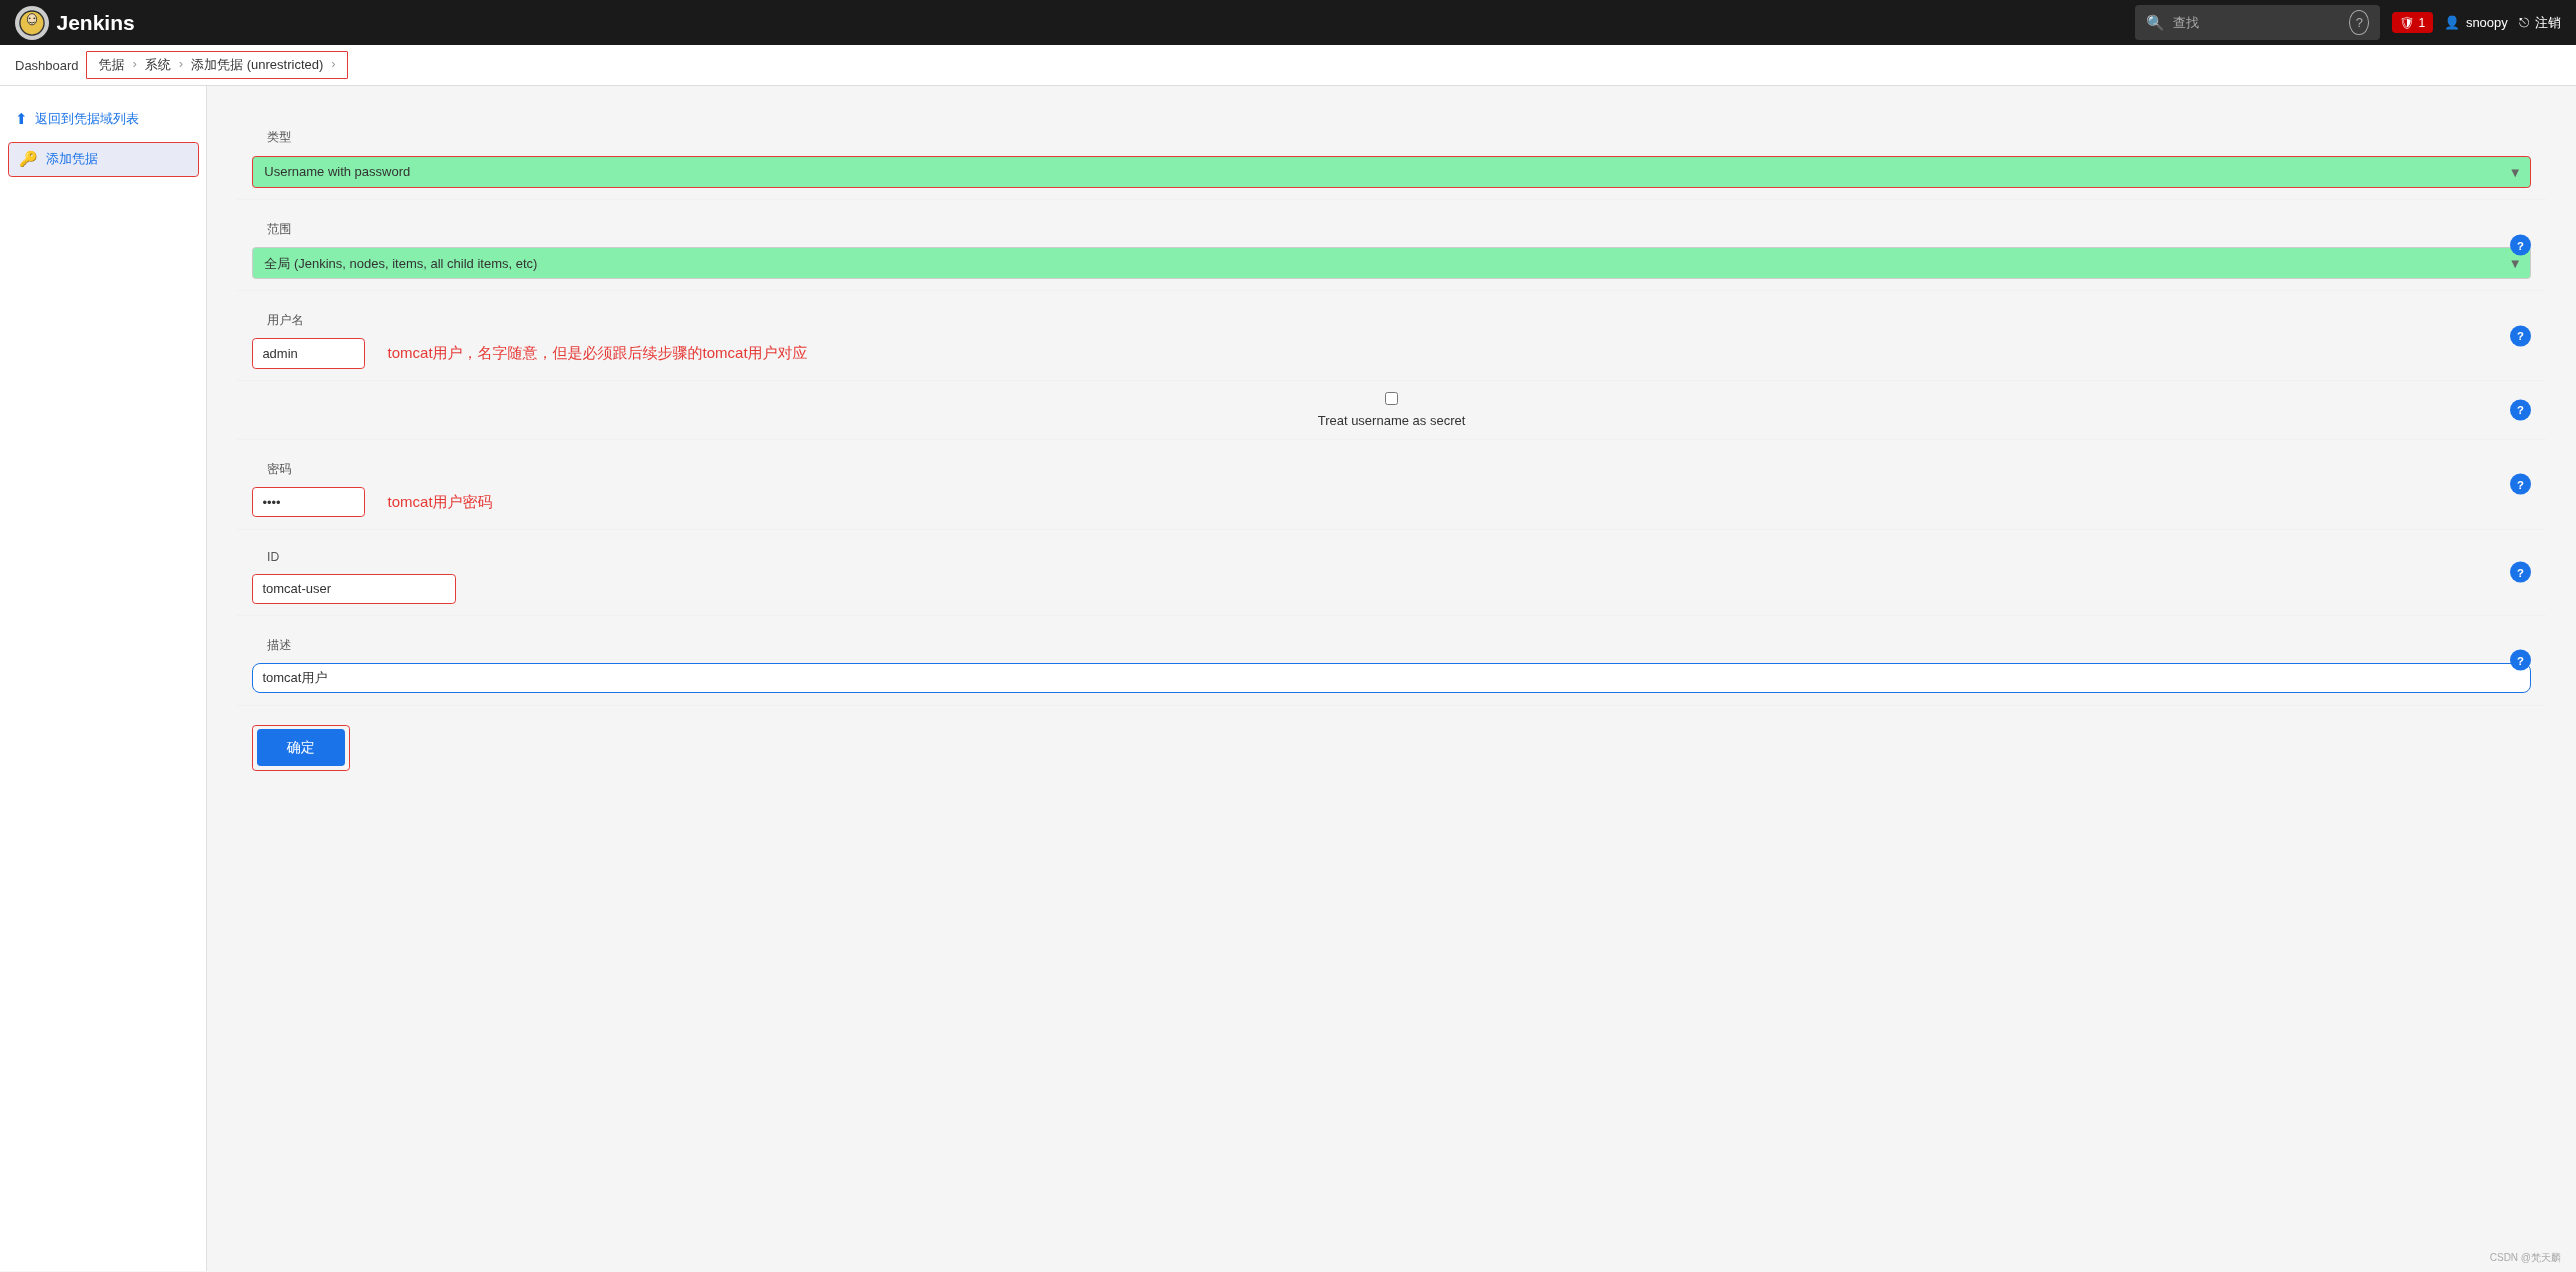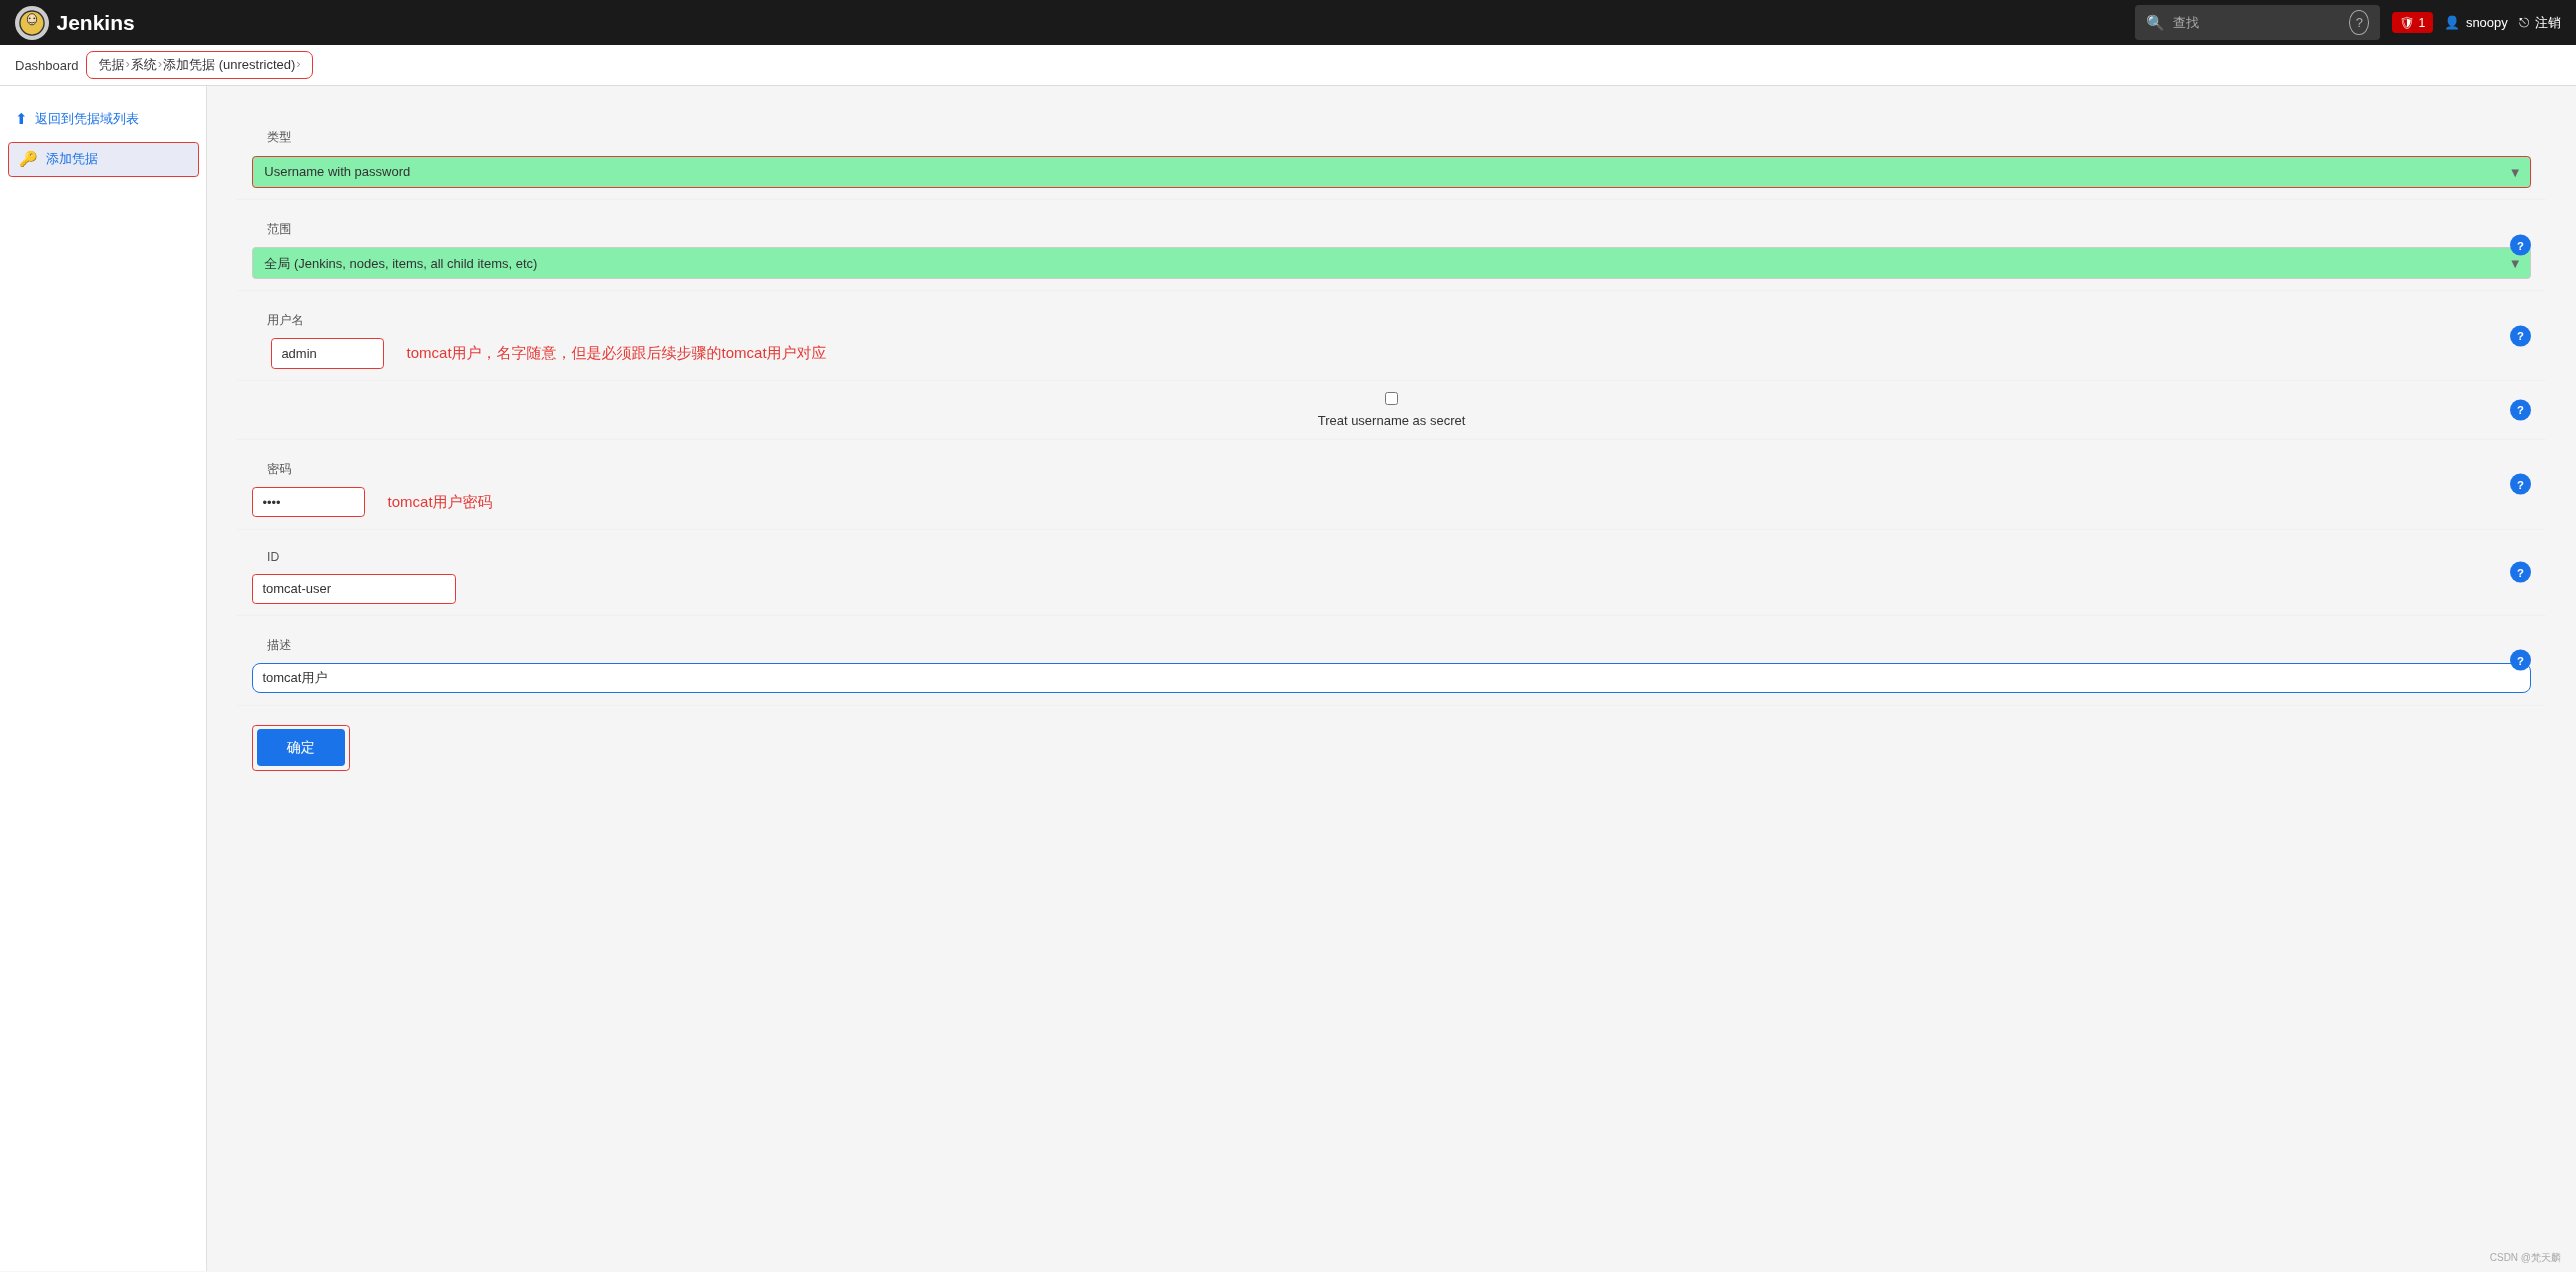--- a/index.html
+++ b/index.html
@@ -246,24 +246,24 @@
       position: fixed;
       bottom: 7.5px;
       right: 15px;
       color: #aaa;
       font-size: 10px;
       text-align: center;
     }
 
     .breadcrumb-outer {
       border: 1.9px solid #e53935;
-      border-radius: 7px;
+      border-radius: 1px;
       display: flex;
       align-items: flex-start;
-      gap: 1px;
+      gap: 8px;
       padding: 3.8px 11.3px;
     }
   </style>
 </head>
 <body>
 
 <header class="header">
   <div class="header-logo">
     <div class="jenkins-logo-icon">
       <svg width="26" height="26" viewBox="0 0 28 28" fill="none">
@@ -344,21 +344,21 @@
           <option>全局 (Jenkins, nodes, items, all child items, etc)</option>
           <option>系统 (System)</option>
         </select>
         <span class="select-arrow">▼</span>
       </div>
       <div class="form-field-help">?</div>
     </div>
 
     <div class="form-field" style="position:relative;">
       <div class="form-field-label section-label">用户名</div>
-      <div style="display:flex; align-items:center; gap:11.3px;margin-left:19px;">
+      <div style="display:flex; align-items:center; gap:11.3px;">
         <input type="text" class="form-input input-highlighted" value="admin" style="width: 113px;">
         <span class="annotation-text">tomcat用户，名字随意，但是必须跟后续步骤的tomcat用户对应</span>
       </div>
       <div class="form-field-help">?</div>
     </div>
 
     <div class="checkbox-row" style="position:relative; border-bottom:0.9px solid #f0f0f0;">
       <input type="checkbox" id="treat-secret" style="">
       <label for="treat-secret">Treat username as secret</label>
       <div class="form-field-help" style="right:15px; top:50%; transform:translateY(-50%);">?</div>

